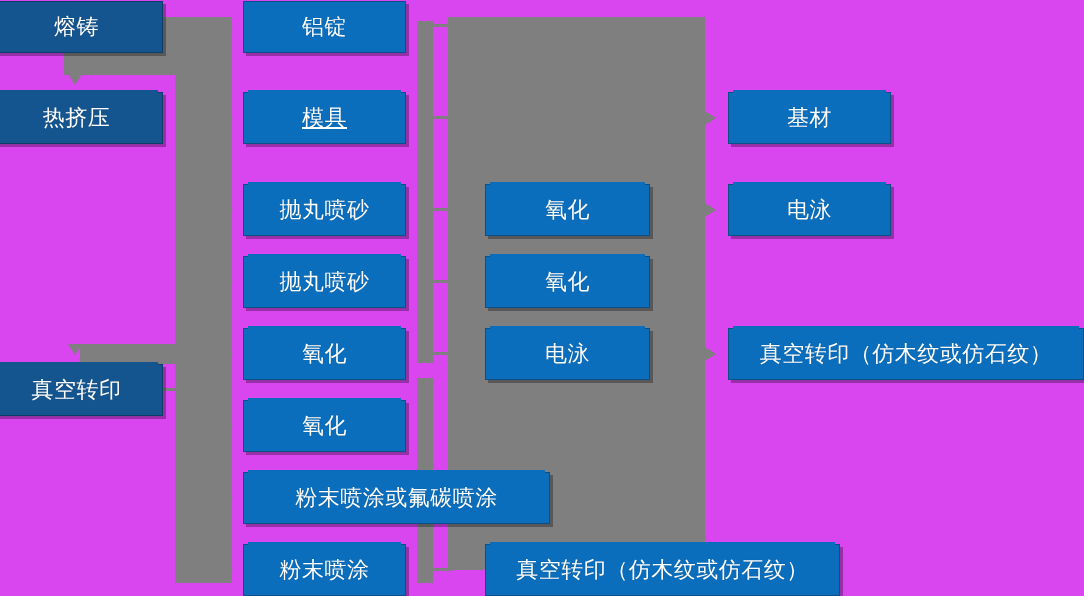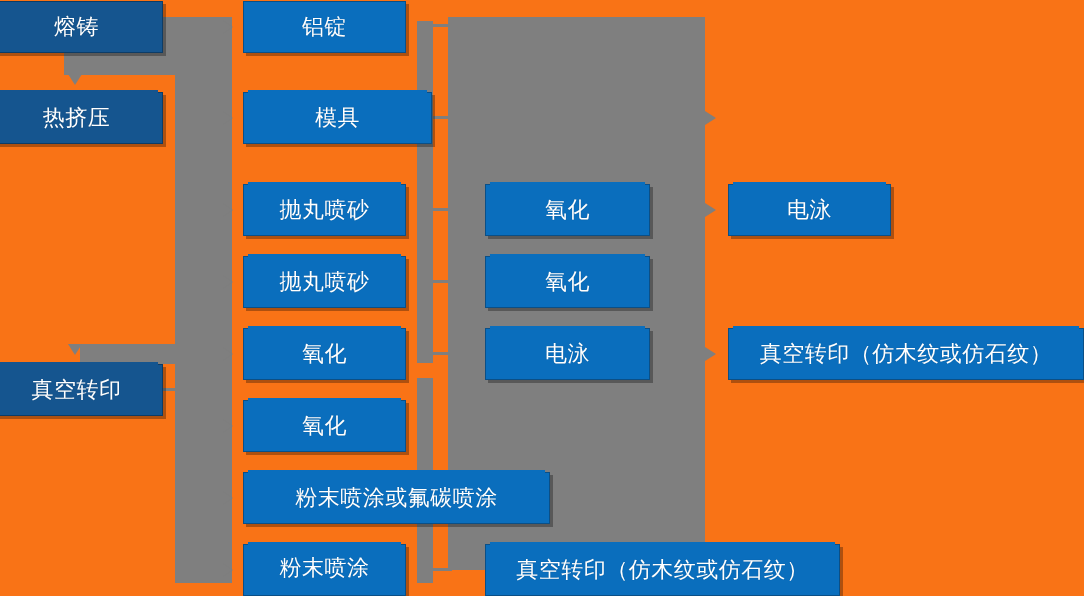--- a/index.html
+++ b/index.html
@@ -2,21 +2,21 @@
 <html><head>
 <meta charset="utf-8">
 <style>
   * { box-sizing: border-box; margin: 0; padding: 0; }
   html, body {
     width: 1084px; height: 596px;
     background: #ffffff;
     font-family: "Liberation Sans", "DejaVu Sans", sans-serif;
     overflow: hidden;
   }
-  #stage { position: relative; width: 1084px; height: 596px; background:#f97316;text-align:center; }
+  #stage { position: relative; width: 1084px; height: 596px; background:#d946ef;text-align:center; }
 
   
   .gray { position: absolute; background: #7f7f7f; }
 
   
   .node {
     position: absolute;
     display: flex; align-items: center; justify-content: center;
     color: #ffffff;
     font-size: 22px;
@@ -90,21 +90,21 @@
   <div class="node dark" style="left:-10px; top:364px; width:173px; height:52px;">
     <span>真空转印</span>
   </div>
 
   <div class="arrow-r" style="left:222px; top:20px;"></div>
   <div class="node light nohl" style="left:243px; top:1px; width:163px; height:52px;">
     <span>铝锭</span>
   </div>
 
   <div class="arrow-r" style="left:222px; top:111px;"></div>
-  <div class="node light" style="left:243px; top:92px; width:189px; height:52px;">
+  <div class="node light" style="left:243px; top:92px; width:163px; height:52px;text-decoration:underline;">
     <span>模具</span>
   </div>
 
   <div class="arrow-r" style="left:222px; top:203px;"></div>
   <div class="node light" style="left:243px; top:184px; width:163px; height:52px;">
     <span>抛丸喷砂</span>
   </div>
 
   <div class="arrow-r" style="left:222px; top:275px;"></div>
   <div class="node light" style="left:243px; top:256px; width:163px; height:52px;">
@@ -120,38 +120,41 @@
   <div class="node light" style="left:243px; top:400px; width:163px; height:52px;">
     <span>氧化</span>
   </div>
 
   <div class="arrow-r" style="left:222px; top:491px;"></div>
   <div class="node light" style="left:243px; top:472px; width:307px; height:52px;">
     <span>粉末喷涂或氟碳喷涂</span>
   </div>
 
   <div class="arrow-r" style="left:222px; top:563px;"></div>
-  <div class="node light" style="left:243px; top:544px; width:163px; height:52px;font-family:Liberation Mono, monospace;">
+  <div class="node light" style="left:243px; top:544px; width:163px; height:52px;">
     <span>粉末喷涂</span>
   </div>
 
   <div class="node light" style="left:485px; top:184px; width:165px; height:52px;">
     <span>氧化</span>
   </div>
   <div class="node light" style="left:485px; top:256px; width:165px; height:52px;">
     <span>氧化</span>
   </div>
   <div class="node light" style="left:485px; top:328px; width:165px; height:52px;">
     <span>电泳</span>
   </div>
   <div class="node light" style="left:485px; top:544px; width:355px; height:52px;">
     <span>真空转印（仿木纹或仿石纹）</span>
   </div>
 
   <div class="arrow-r" style="left:705px; top:111px;"></div>
+  <div class="node light" style="left:728px; top:92px; width:163px; height:52px;">
+    <span>基材</span>
+  </div>
 
   <div class="arrow-r" style="left:705px; top:203px;"></div>
   <div class="node light" style="left:728px; top:184px; width:163px; height:52px;">
     <span>电泳</span>
   </div>
 
   <div class="arrow-r" style="left:705px; top:347px;"></div>
   <div class="node light" style="left:728px; top:328px; width:356px; height:52px;">
     <span>真空转印（仿木纹或仿石纹）</span>
   </div>

